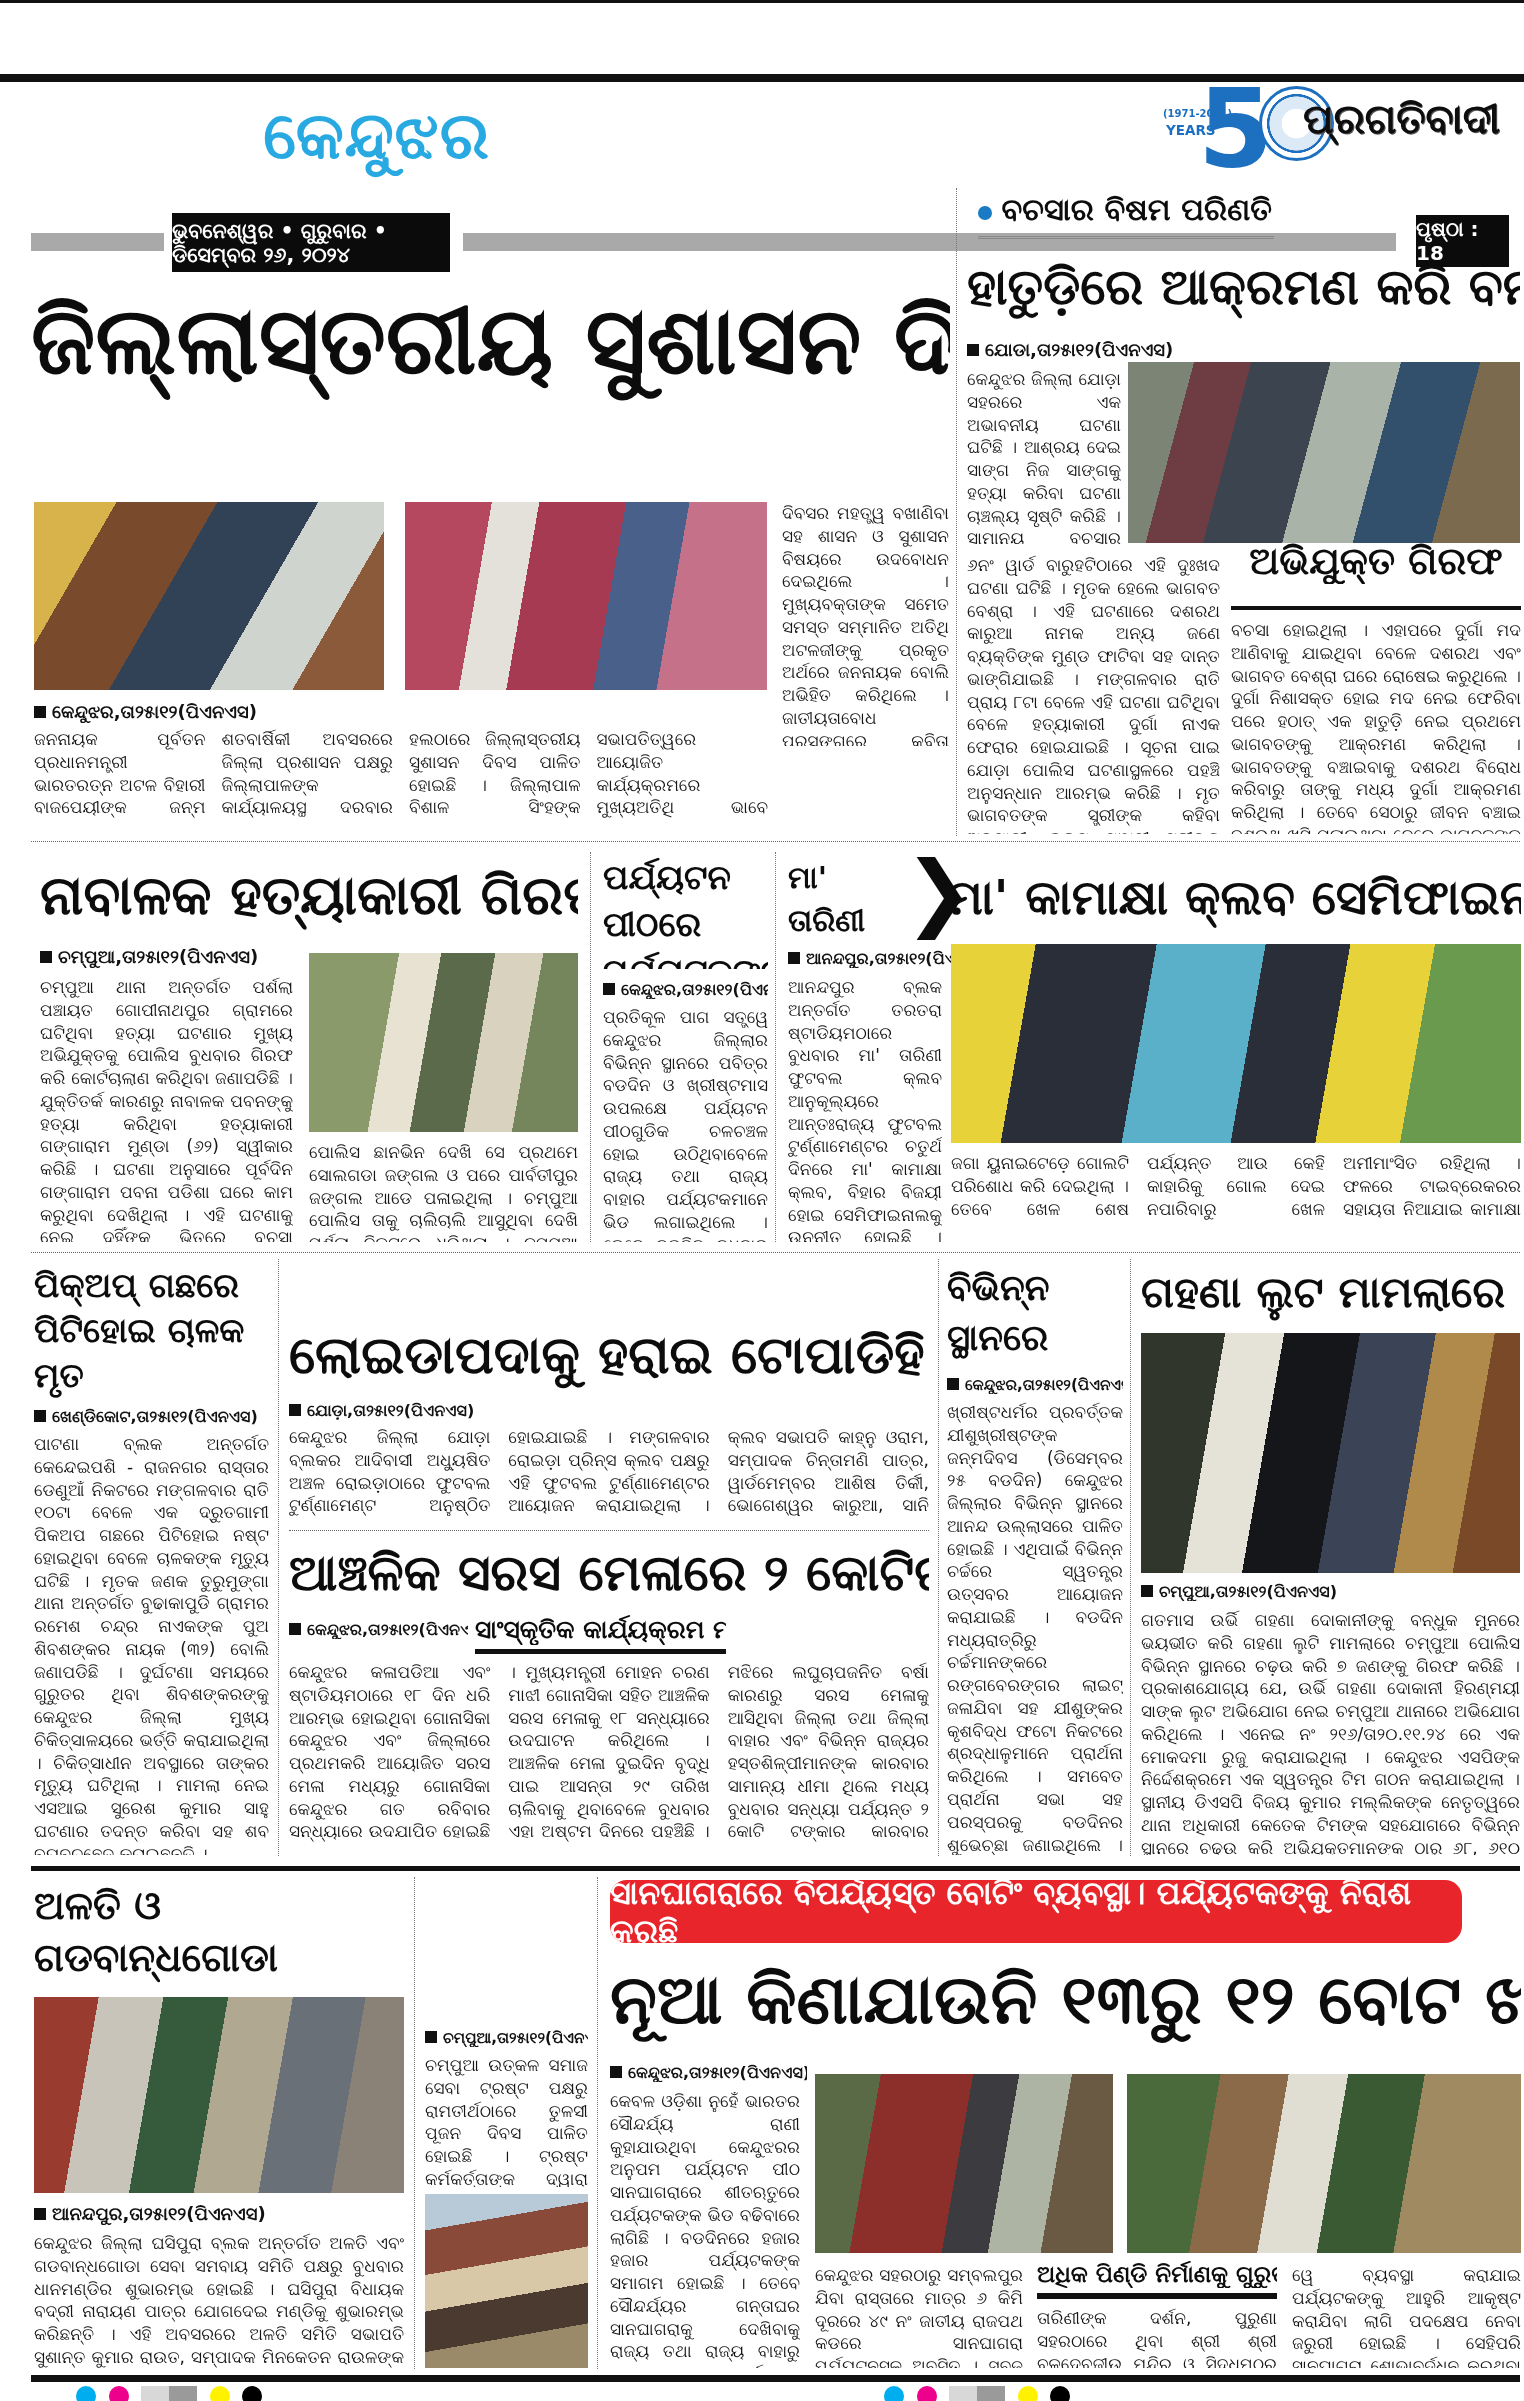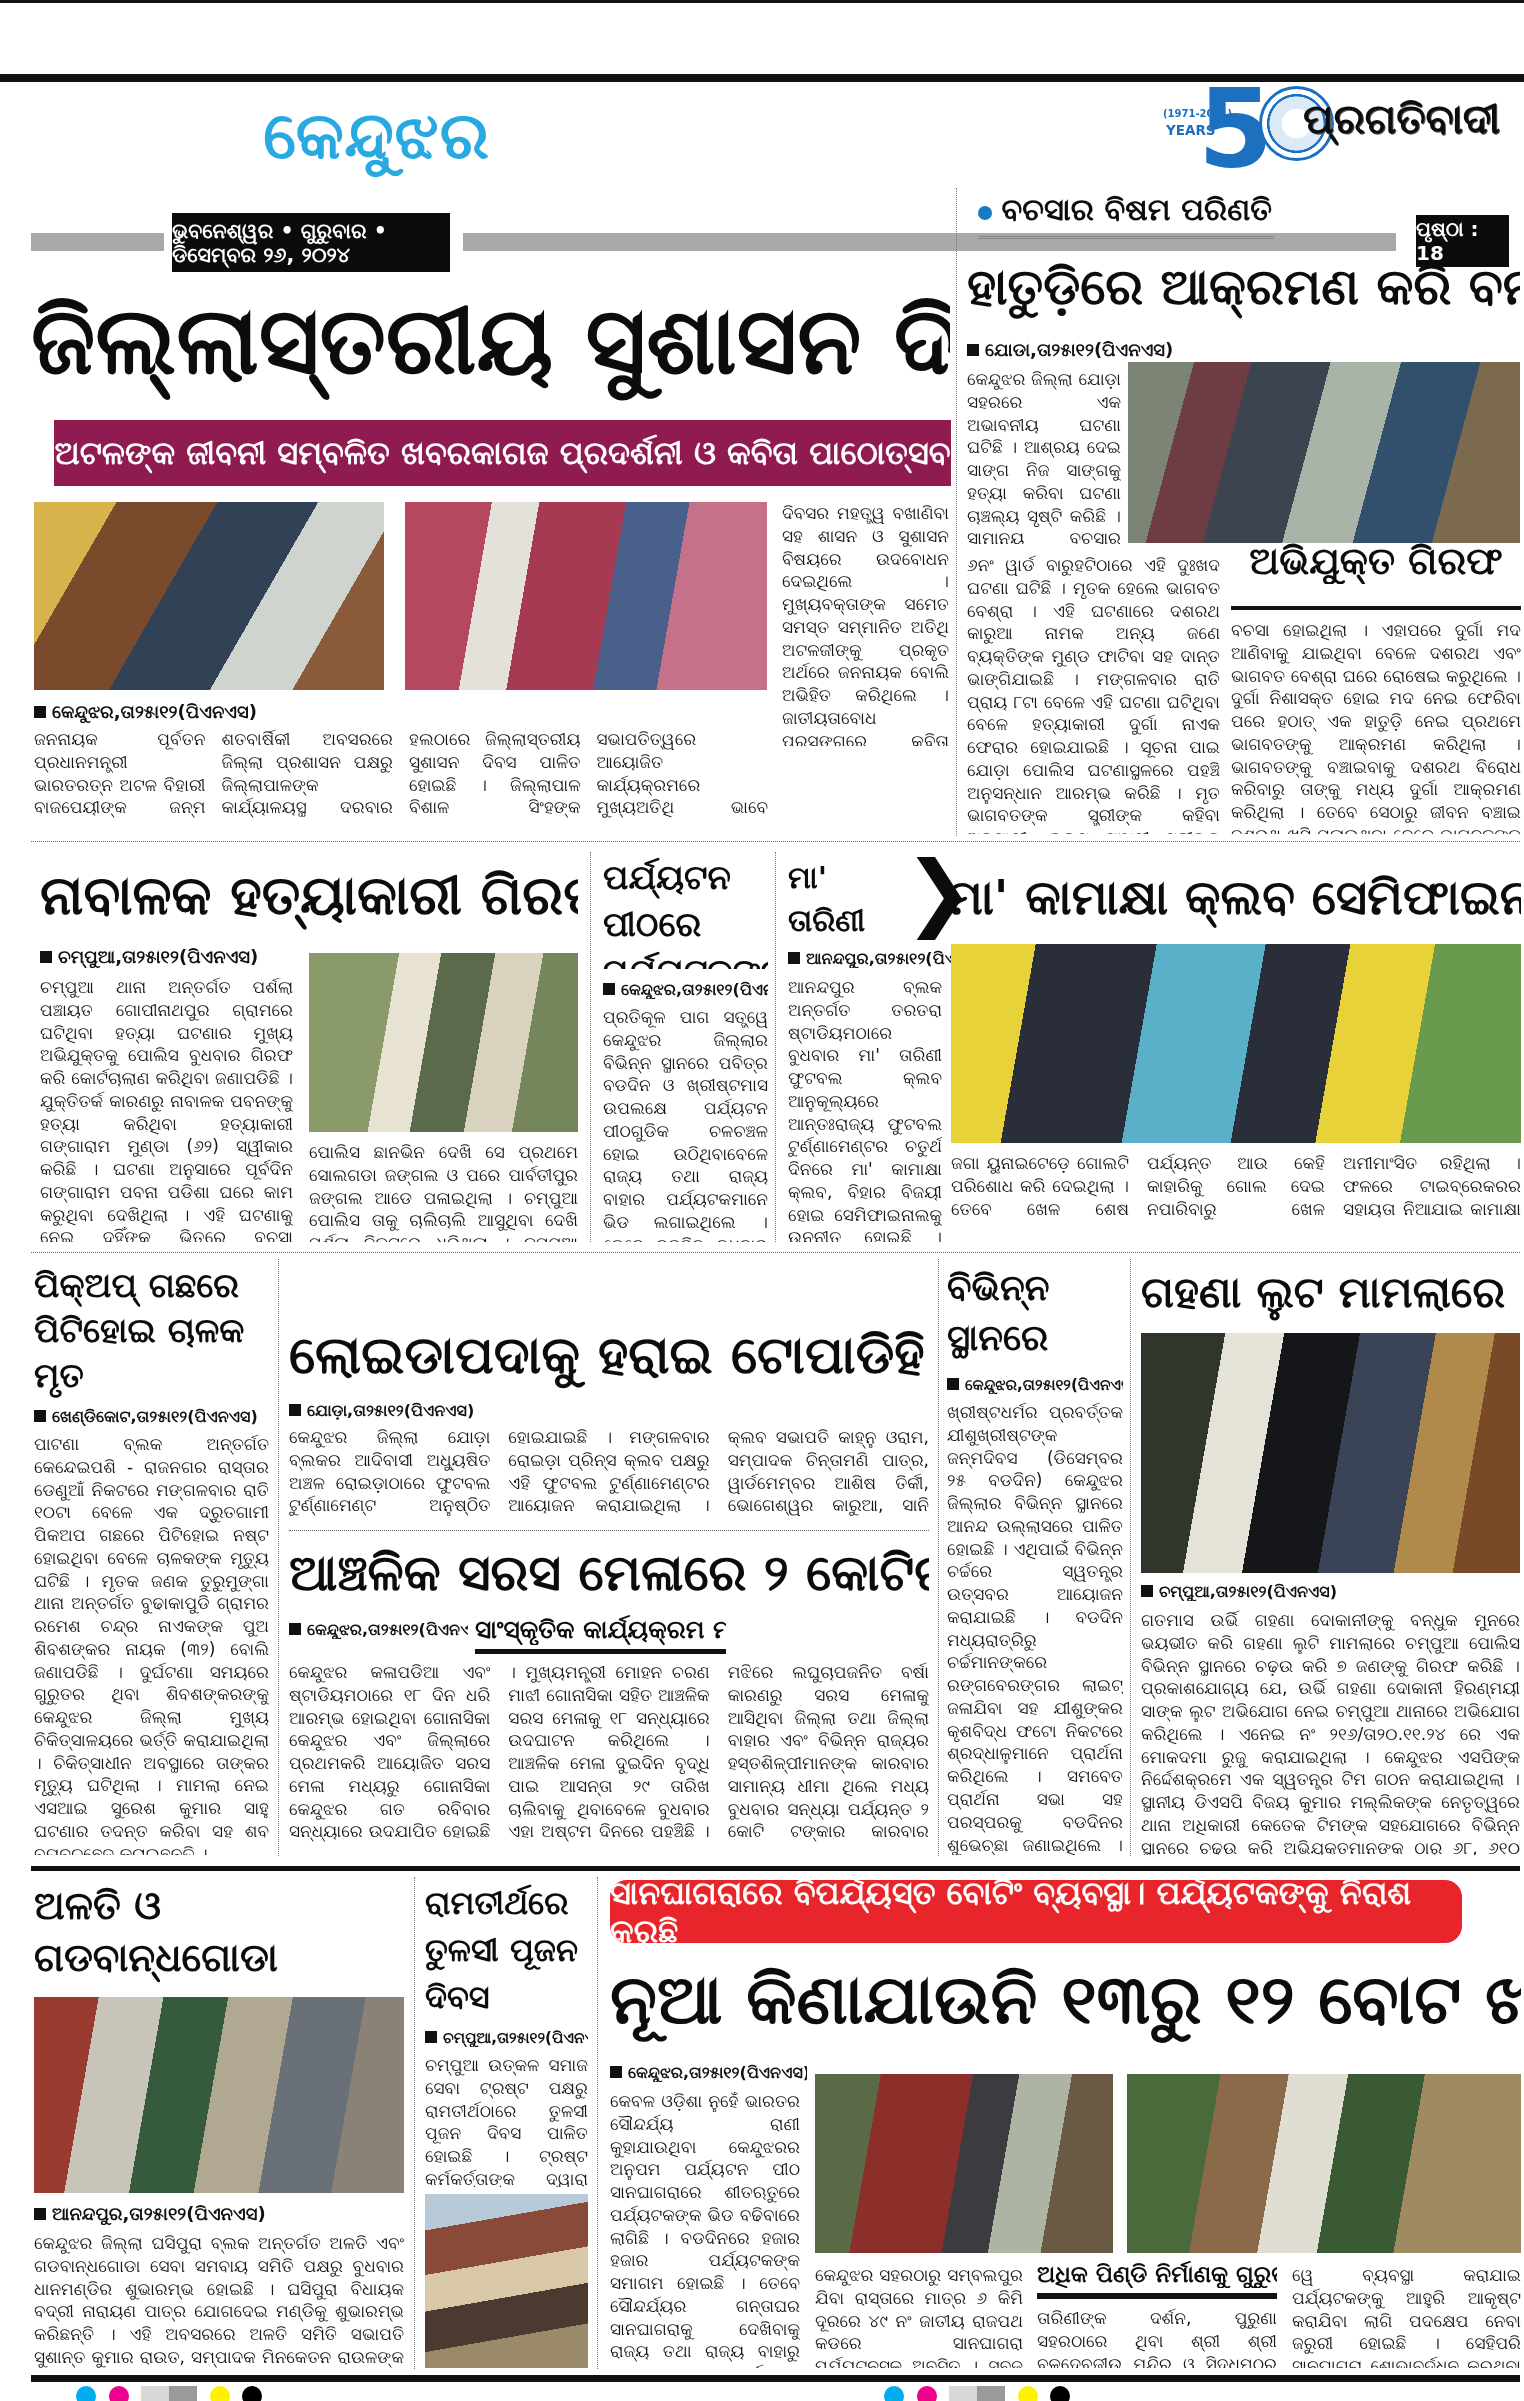--- a/index.html
+++ b/index.html
@@ -59,21 +59,20 @@
   <div class="abs tiny" style="left:1163px;top:108px;">(1971-2021)</div>
   <div class="abs tiny" style="left:1166px;top:122px;font-size:13.5px;">YEARS</div>
   <div class="abs digit5" style="left:1198px;top:75px;font-size:108px;line-height:108px;">5</div>
   <div class="abs seal" style="left:1259px;top:86px;width:75px;height:75px;"></div>
   <div class="abs brand" style="right:25px;top:95px;font-size:41px;">ପ୍ରଗତିବାଦୀ</div>
 
   <div class="abs pagebox" style="left:1416px;top:215px;width:93px;height:52px;font-size:20px;">ପୃଷ୍ଠା : 18</div>
 
   <div class="abs headline" style="left:31px;top:287px;width:919px;height:117px;font-size:93px;line-height:109px;">ଜିଲ୍ଲାସ୍ତରୀୟ ସୁଶାସନ ଦିବସ</div>
 
-  <div class="abs banner maroon" style="left:54px;top:420px;width:897px;height:66px;font-size:32px;">ଅଟଳଙ୍କ ଜୀବନୀ ସମ୍ବଳିତ ଖବରକାଗଜ ପ୍ରଦର୍ଶନୀ ଓ କବିତା ପାଠୋତ୍ସବ</div>
 
   <div class="abs photo" style="left:34px;top:502px;width:350px;height:188px;">
     <div class="ph-g" style="background:linear-gradient(120deg,#d8b24a 0 18%,#7a4a2c 18% 40%,#314257 40% 62%,#cfd4cf 62% 80%,#8a5a3a 80%);"></div>
   </div>
   <div class="abs photo" style="left:405px;top:502px;width:362px;height:188px;">
     <div class="ph-g" style="background:linear-gradient(100deg,#b5485f 0 22%,#e4e0da 22% 34%,#a53a52 34% 56%,#49608a 56% 72%,#c6718a 72%);"></div>
   </div>
 
   <div class="abs body" style="left:782px;top:502px;width:167px;height:244px;">ଦିବସର ମହତ୍ତ୍ୱ ବଖାଣିବା ସହ ଶାସନ ଓ ସୁଶାସନ ବିଷୟରେ ଉଦବୋଧନ ଦେଇଥିଲେ । ମୁଖ୍ୟବକ୍ତାଙ୍କ ସମେତ ସମସ୍ତ ସମ୍ମାନିତ ଅତିଥି ଅଟଳଜୀଙ୍କୁ ପ୍ରକୃତ ଅର୍ଥରେ ଜନନାୟକ ବୋଲି ଅଭିହିତ କରିଥିଲେ । ଜାତୀୟତାବୋଧ ପ୍ରସଙ୍ଗରେ କବିତା ପାଠୋତ୍ସବ ଅନୁଷ୍ଠିତ ହୋଇଥିଲା । ଏହାକୁ କାବ୍ୟାଞ୍ଜଳି କାର୍ଯ୍ୟକାରୀ ସମିତି ପକ୍ଷରୁ ରାଧାକାନ୍ତ ମହାନ୍ତ, ଭାବଗ୍ରାହୀ ମହାନ୍ତ ଓ କମଳାକାନ୍ତ ମହାନ୍ତ ପରିଚାଳନା କରିଥିଲେ । ଜିଲ୍ଲା ପ୍ରଶାସନ ପକ୍ଷରୁ ଅଟଳଜୀଙ୍କ ବାବଦରେ ପ୍ରକାଶିତ ବିଭିନ୍ନ ଖବରକାଗଜର ପ୍ରଦର୍ଶନୀ ଅନୁଷ୍ଠିତ ହୋଇଥିଲା । ବିଶିଷ୍ଟ ସଂଗ୍ରାହକ ସୁଜିତ ପଟ୍ଟନାୟକ ସହଯୋଗ କରିଥିଲେ । କବି ଓ ବକ୍ତା ପ୍ରତିଯୋଗିତାରେ କୃତୀ ପ୍ରତିଯୋଗୀଙ୍କୁ ସମ୍ମାନିତ କରାଯାଇଥିଲା । ପରିଶେଷରେ କେନ୍ଦୁଝର ଜିଲ୍ଲା ପରିଷଦର ମୁଖ୍ୟ ଉନ୍ନୟନ ଅଧିକାରୀ ତଥା ନିର୍ବାହୀ ଅଧିକାରୀ କୁମାର ନାଗଭୂଷଣ ଧନ୍ୟବାଦ ଅର୍ପଣ ପୂର୍ବକ ସଭା ସାଙ୍ଗ କରିଥିଲେ ।</div>
 
@@ -194,21 +193,20 @@
   <div class="abs photo" style="left:34px;top:1997px;width:370px;height:196px;">
     <div class="ph-g" style="background:linear-gradient(100deg,#9a3b30 0 16%,#c8c4ba 16% 32%,#355a3c 32% 48%,#b0a890 48% 64%,#6a7078 64% 82%,#8a8276 82%);"></div>
   </div>
   <div class="abs byline" style="left:34px;top:2203px;width:323px;">
     <span class="sq"></span><span>ଆନନ୍ଦପୁର,ତା୨୫ା୧୨(ପିଏନଏସ)</span>
   </div>
   <div class="abs body" style="left:34px;top:2232px;width:370px;height:136px;">କେନ୍ଦୁଝର ଜିଲ୍ଲା ଘସିପୁରା ବ୍ଲକ ଅନ୍ତର୍ଗତ ଅଳତି ଏବଂ ଗଡବାନ୍ଧଗୋଡା ସେବା ସମବାୟ ସମିତି ପକ୍ଷରୁ ବୁଧବାର ଧାନମଣ୍ଡିର ଶୁଭାରମ୍ଭ ହୋଇଛି । ଘସିପୁରା ବିଧାୟକ ବଦ୍ରୀ ନାରାୟଣ ପାତ୍ର ଯୋଗଦେଇ ମଣ୍ଡିକୁ ଶୁଭାରମ୍ଭ କରିଛନ୍ତି । ଏହି ଅବସରରେ ଅଳତି ସମିତି ସଭାପତି ସୁଶାନ୍ତ କୁମାର ରାଉତ, ସମ୍ପାଦକ ମିନକେତନ ରାଉଳଙ୍କ ଉପସ୍ଥିତିରେ ଧାନକଣ୍ଡା ପୂଜା ପରେ ପ୍ରଥମେ ଟୋକନ ପାଇଥିବା ଚାଷୀଙ୍କୁ ପ୍ରାଥମିକତା ଭିତ୍ତିରେ ଧାନ ବିକ୍ରୟ ପାଇଁ ସୁଯୋଗ ଦିଆଯିବ ବୋଲି ସୂଚନା ମିଳିଛି । ପଞ୍ଜୀକୃତ ଚାଷୀ ଖୋଟ ବ୍ୟାଗରେ ଧାନ ଭର୍ତ୍ତିକରି ଏଫଏକ୍ୟୁ ମାନର ଧାନ କୁଇଣ୍ଟାଲ ପ୍ରତି ୨୩ ଶହ ଟଙ୍କା ଦରରେ ସମିତି ମାଧ୍ୟମରେ ବିକ୍ରୟ କରିପାରିବେ । ପରବର୍ତ୍ତୀ ପର୍ଯ୍ୟାୟରେ ରାଜ୍ୟ ସରକାର କୁଇଣ୍ଟାଲ ପ୍ରତି ୮୦୦ ଟଙ୍କା ଲେଖାଏଁ ବୋନସ ଆକାରରେ ଚାଷୀଙ୍କୁ ପ୍ରଦାନ କରିବେ ବୋଲି ଜଣାପଡିଛି । ଅଳତି ମଣ୍ଡି ପରିଚାଳନାରେ ସମବାୟ ସମିତିର କର୍ମକର୍ତ୍ତା ରବିନ୍ଦ୍ର ସ୍ୱାଇଁ, ଶ୍ରୀକାନ୍ତ ସାହୁ, ଅନିତା ସାହୁଙ୍କ ସମେତ ସମିତିର ଡାଇରେକ୍ଟର ଏବଂ ଟୋକନ ପାଇଥିବା କେତେକ ଅଗ୍ରଣୀ ଚାଷୀ ସହଯୋଗ କରିଥିଲେ । ସେହିପରି ଗଡବାନ୍ଧଗୋଡା ସମବାୟ ସମିତି ସମ୍ପାଦକ ଈଶ୍ୱରଚନ୍ଦ୍ର ସାହୁଙ୍କ ସଂଯୋଜନାରେ ସମିତି ସଭାପତି ଦେବପ୍ରିୟ ପାତ୍ର, ଜିଲ୍ଲା ପରିଷଦ ସଭ୍ୟ ସଂଜୟ କୁମାର ମଲ୍ଲିକ, ସରପଞ୍ଚ ଶଶୀକାନ୍ତ ଜେନା, ସମିତି ସଭ୍ୟ ବିଜୟ ଜେନା, ଭରତଭୂଷଣ ନାୟକ, ପ୍ରଶାନ୍ତ ସ୍ୱାଇଁ ପ୍ରମୁଖ ଉପସ୍ଥିତ ଥିଲେ । ସମିତି କର୍ମକର୍ତ୍ତା ଜିତେନ୍ଦ୍ର ସାହୁ, ବିଦ୍ୟାଧର ରାଉତ କାର୍ଯ୍ୟକ୍ରମ ପରିଚାଳନାରେ ସହଯୋଗ କରିଥିଲେ ।</div>
 
   <div class="abs dottedV" style="left:414px;top:1877px;width:0;height:492px;"></div>
 
-  <div class="abs headline wrap" style="left:425px;top:1880px;width:163px;height:144px;font-size:32px;line-height:47px;">ରାମତୀର୍ଥରେ ତୁଳସୀ ପୂଜନ ଦିବସ</div>
   <div class="abs byline" style="left:425px;top:2029px;width:163px;font-size:15.2px;">
     <span class="sq"></span><span>ଚମ୍ପୁଆ,ତା୨୫ା୧୨(ପିଏନଏସ)</span>
   </div>
   <div class="abs body" style="left:425px;top:2054px;width:163px;height:133px;">ଚମ୍ପୁଆ ଉତ୍କଳ ସମାଜ ସେବା ଟ୍ରଷ୍ଟ ପକ୍ଷରୁ ରାମତୀର୍ଥଠାରେ ତୁଳସୀ ପୂଜନ ଦିବସ ପାଳିତ ହୋଇଛି । ଟ୍ରଷ୍ଟ କର୍ମକର୍ତ୍ତାଙ୍କ ଦ୍ୱାରା ମନ୍ଦିର ସଫେଇ କରାଯାଇ ମନ୍ଦିର ପ୍ରାଙ୍ଗଣରେ ସ୍ନାନ ଶୌଚ ପରେ ଏକ ତୁଳସୀ ଗଛ ରୋପଣ କରାଯାଇ ପୂଜାର୍ଚ୍ଚନା କରାଯିବା ପରେ ମହାଦେବଙ୍କୁ ଭୋଗଲାଗି କରାଯାଇଥିଲା । ସଂସ୍ଥାର ନିର୍ଦ୍ଦେଶକ ସୀତାରା ବେଗମ, ସଭାପତି ଖୁସବୁ, ସମ୍ପାଦକ ଭୂପେନ୍ଦ୍ର ନିଆଲ, ସଂଚାଳକ ଉଦିତ ନାରାୟଣ ଗିରି, ଉପସଭାପତି ବିରେନ ବେହେରା ଓ ରଞ୍ଜିତ ମାଝୀ, ଟିମ ଲିଡର ରୋଜାଲିନ ବେହେରା, କୃଷ୍ଣା ଭୂଷାଲ, ପଦ୍ମାଳୟ ସେଠୀ, ସଦସ୍ୟା ପ୍ରତିଭା ମାଝୀ, ଲକ୍ଷ୍ମୀପ୍ରିୟା ମହାନ୍ତ ପ୍ରମୁଖ ସହଯୋଗ କରିଥିଲେ ।</div>
   <div class="abs photo" style="left:425px;top:2194px;width:163px;height:174px;">
     <div class="ph-g" style="background:linear-gradient(170deg,#b8cad8 0 18%,#8a4a3a 18% 40%,#d8c8a8 40% 58%,#4a3a30 58% 78%,#9a8a6a 78%);"></div>
   </div>
 
   <div class="abs dottedV" style="left:597px;top:1877px;width:0;height:492px;"></div>
 

